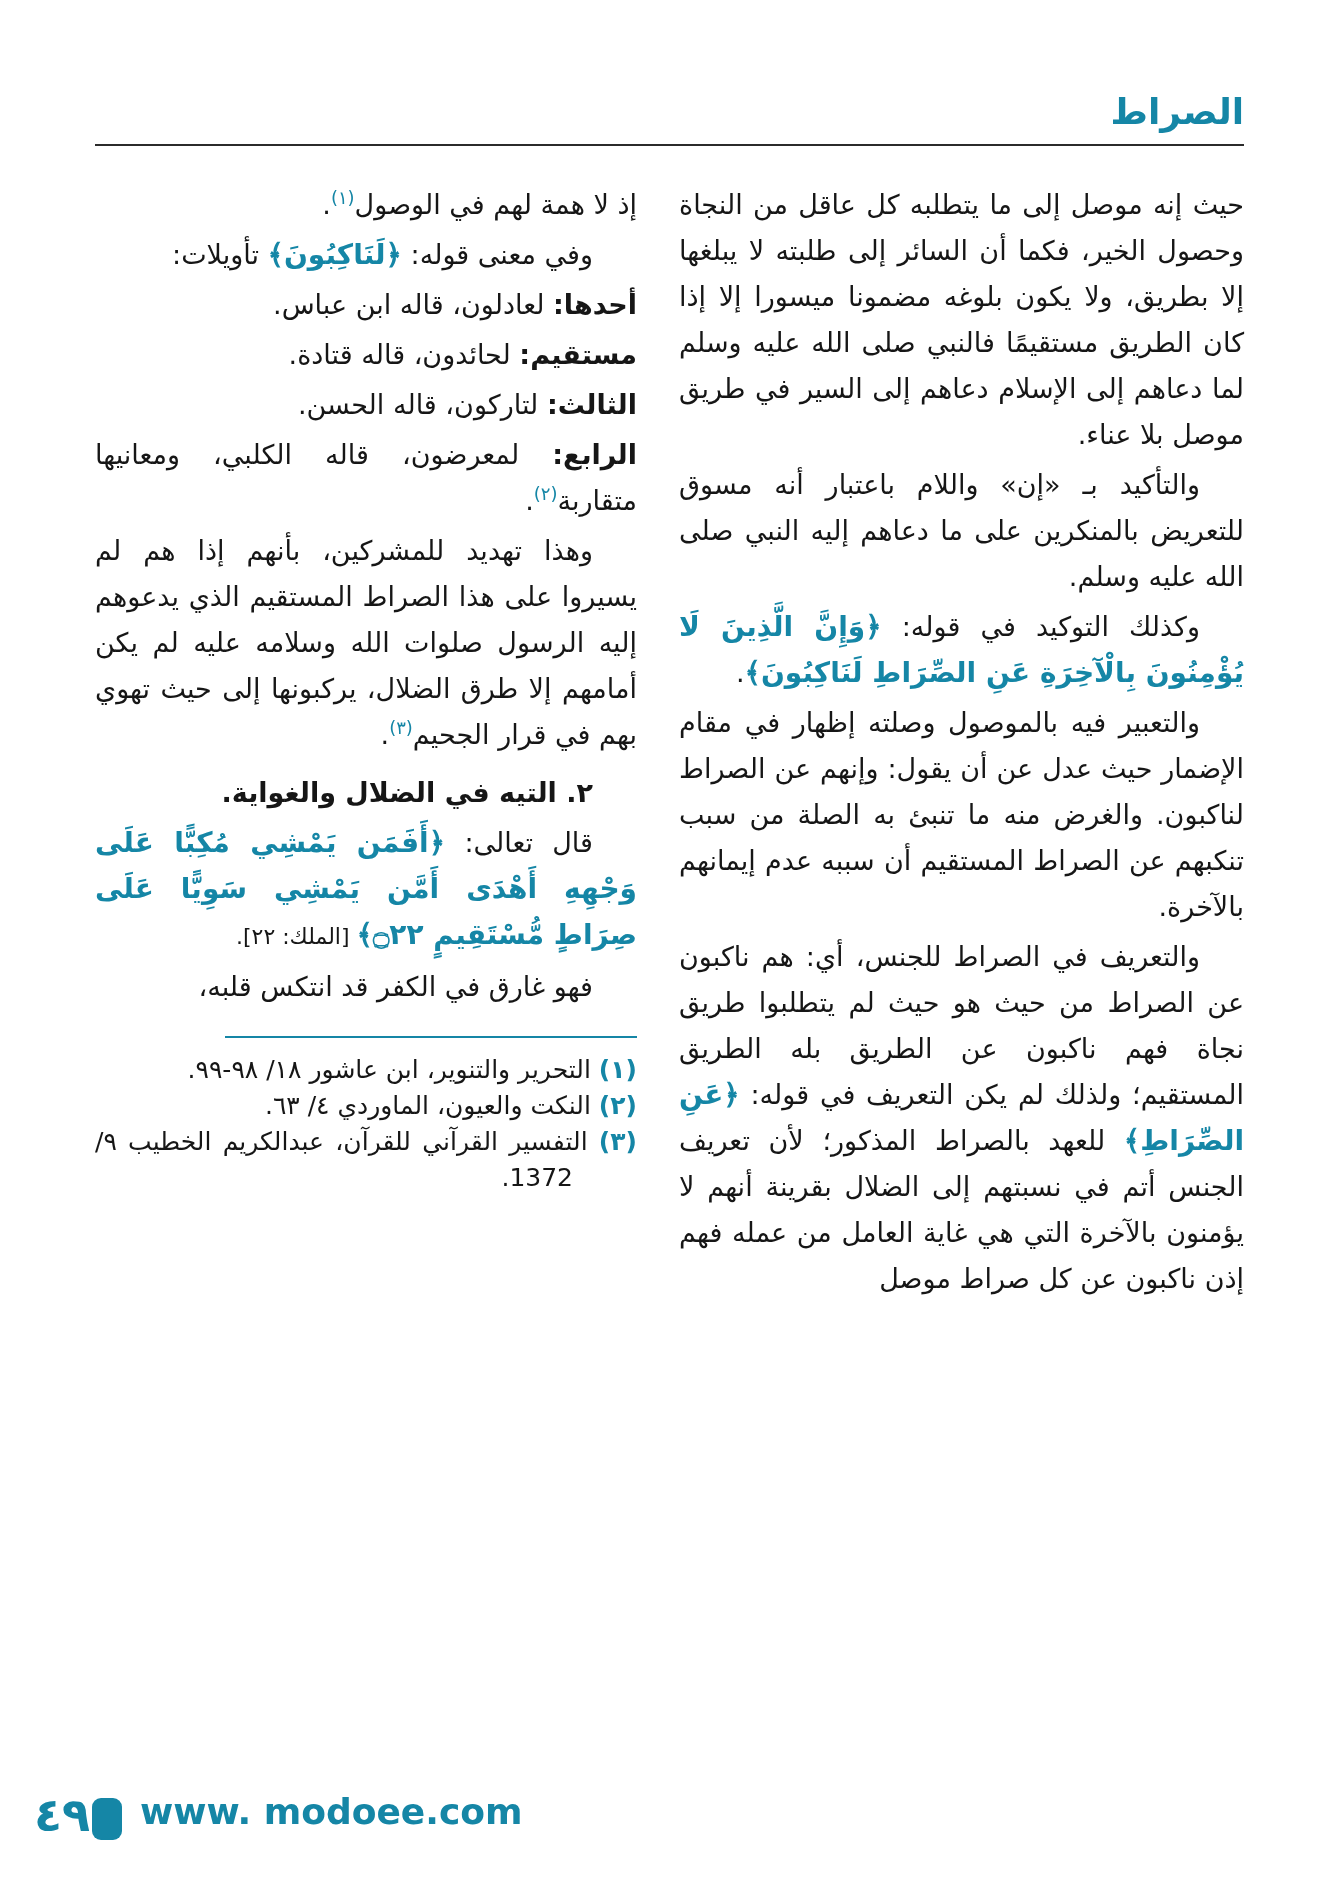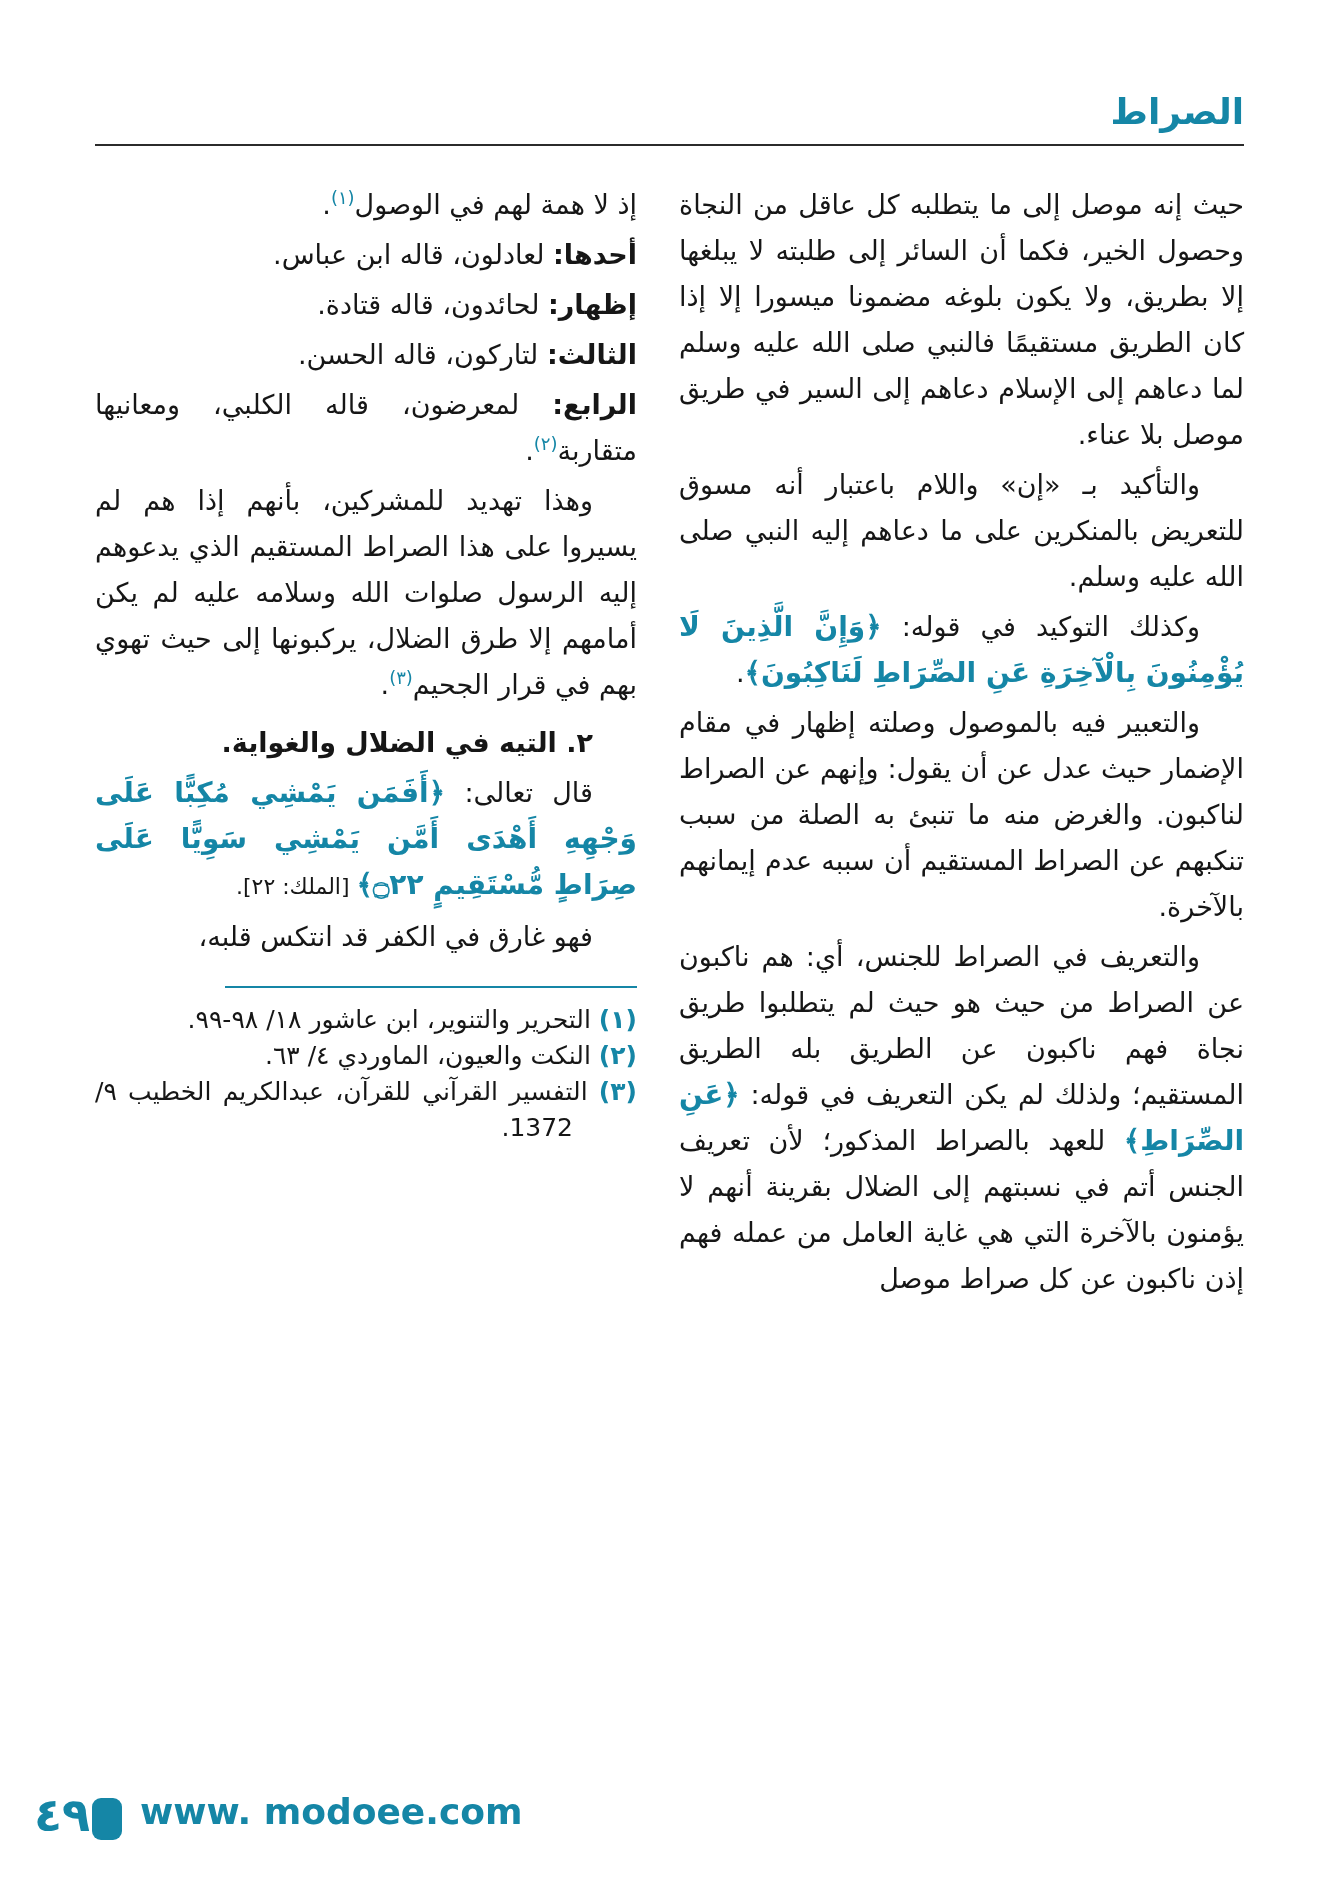--- a/index.html
+++ b/index.html
@@ -112,22 +112,23 @@
     <section class="column" id="right-column">
         <p class="para"><span class="seg-normal">حيث إنه موصل إلى ما يتطلبه كل عاقل من النجاة وحصول الخير، فكما أن السائر إلى طلبته لا يبلغها إلا بطريق، ولا يكون بلوغه مضمونا ميسورا إلا إذا كان الطريق مستقيمًا فالنبي صلى الله عليه وسلم لما دعاهم إلى الإسلام دعاهم إلى السير في طريق موصل بلا عناء.</span></p>
         <p class="para indent"><span class="seg-normal">والتأكيد بـ «إن» واللام باعتبار أنه مسوق للتعريض بالمنكرين على ما دعاهم إليه النبي صلى الله عليه وسلم.</span></p>
         <p class="para indent"><span class="seg-normal">وكذلك التوكيد في قوله: </span><span class="seg-quran">﴿وَإِنَّ الَّذِينَ لَا يُؤْمِنُونَ بِالْآخِرَةِ عَنِ الصِّرَاطِ لَنَاكِبُونَ﴾</span><span class="seg-normal">.</span></p>
         <p class="para indent"><span class="seg-normal">والتعبير فيه بالموصول وصلته إظهار في مقام الإضمار حيث عدل عن أن يقول: وإنهم عن الصراط لناكبون. والغرض منه ما تنبئ به الصلة من سبب تنكبهم عن الصراط المستقيم أن سببه عدم إيمانهم بالآخرة.</span></p>
         <p class="para indent"><span class="seg-normal">والتعريف في الصراط للجنس، أي: هم ناكبون عن الصراط من حيث هو حيث لم يتطلبوا طريق نجاة فهم ناكبون عن الطريق بله الطريق المستقيم؛ ولذلك لم يكن التعريف في قوله: </span><span class="seg-quran">﴿عَنِ الصِّرَاطِ﴾</span><span class="seg-normal"> للعهد بالصراط المذكور؛ لأن تعريف الجنس أتم في نسبتهم إلى الضلال بقرينة أنهم لا يؤمنون بالآخرة التي هي غاية العامل من عمله فهم إذن ناكبون عن كل صراط موصل</span></p>
       </section>
     <section class="column">
       <div id="left-column-text">
           <p class="para"><span class="seg-normal">إذ لا همة لهم في الوصول</span><span class="seg-ref">(١)</span><span class="seg-normal">.</span></p>
+          <p class="para indent"><span class="seg-normal">وفي معنى قوله: </span><span class="seg-quran">﴿لَنَاكِبُونَ﴾</span><span class="seg-normal"> تأويلات:</span></p>
           <p class="para"><span class="seg-bold">أحدها:</span><span class="seg-normal"> لعادلون، قاله ابن عباس.</span></p>
-          <p class="para"><span class="seg-bold">إظهار:</span><span class="seg-normal"> لحائدون، قاله قتادة.</span></p>
+          <p class="para"><span class="seg-bold">مستقيم:</span><span class="seg-normal"> لحائدون، قاله قتادة.</span></p>
           <p class="para"><span class="seg-bold">الثالث:</span><span class="seg-normal"> لتاركون، قاله الحسن.</span></p>
           <p class="para"><span class="seg-bold">الرابع:</span><span class="seg-normal"> لمعرضون، قاله الكلبي، ومعانيها متقاربة</span><span class="seg-ref">(٢)</span><span class="seg-normal">.</span></p>
           <p class="para indent"><span class="seg-normal">وهذا تهديد للمشركين، بأنهم إذا هم لم يسيروا على هذا الصراط المستقيم الذي يدعوهم إليه الرسول صلوات الله وسلامه عليه لم يكن أمامهم إلا طرق الضلال، يركبونها إلى حيث تهوي بهم في قرار الجحيم</span><span class="seg-ref">(٣)</span><span class="seg-normal">.</span></p>
           <p class="para indent heading"><span class="seg-bold">٢. التيه في الضلال والغواية.</span></p>
           <p class="para indent"><span class="seg-normal">قال تعالى: </span><span class="seg-quran">﴿أَفَمَن يَمْشِي مُكِبًّا عَلَى وَجْهِهِ أَهْدَى أَمَّن يَمْشِي سَوِيًّا عَلَى صِرَاطٍ مُّسْتَقِيمٍ ۝٢٢﴾</span><span class="seg-citation"> [الملك: ٢٢].</span></p>
           <p class="para indent"><span class="seg-normal">فهو غارق في الكفر قد انتكس قلبه،</span></p>
         </div>
       <div class="footnotes">
         <div class="footnote-rule"></div>
         <div id="footnotes-list">

